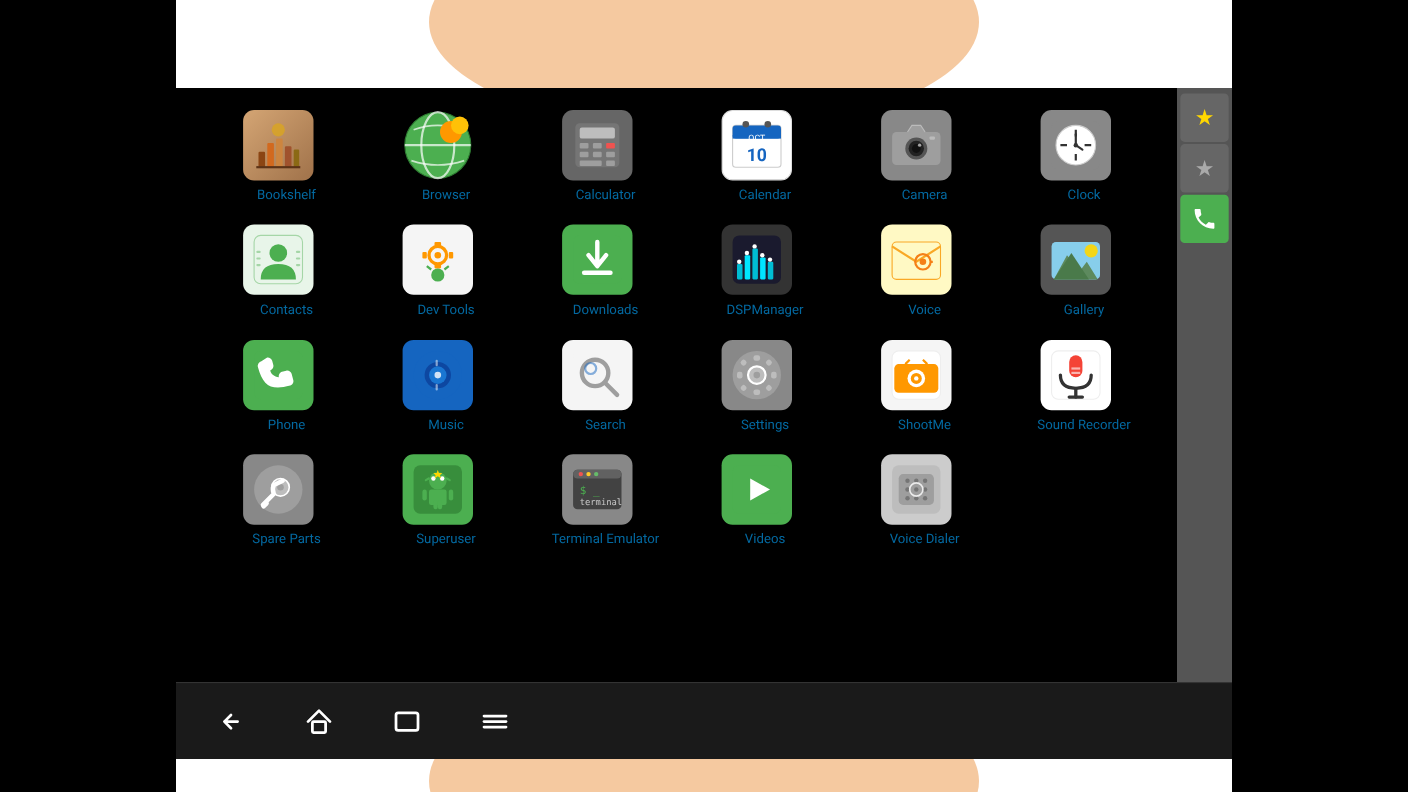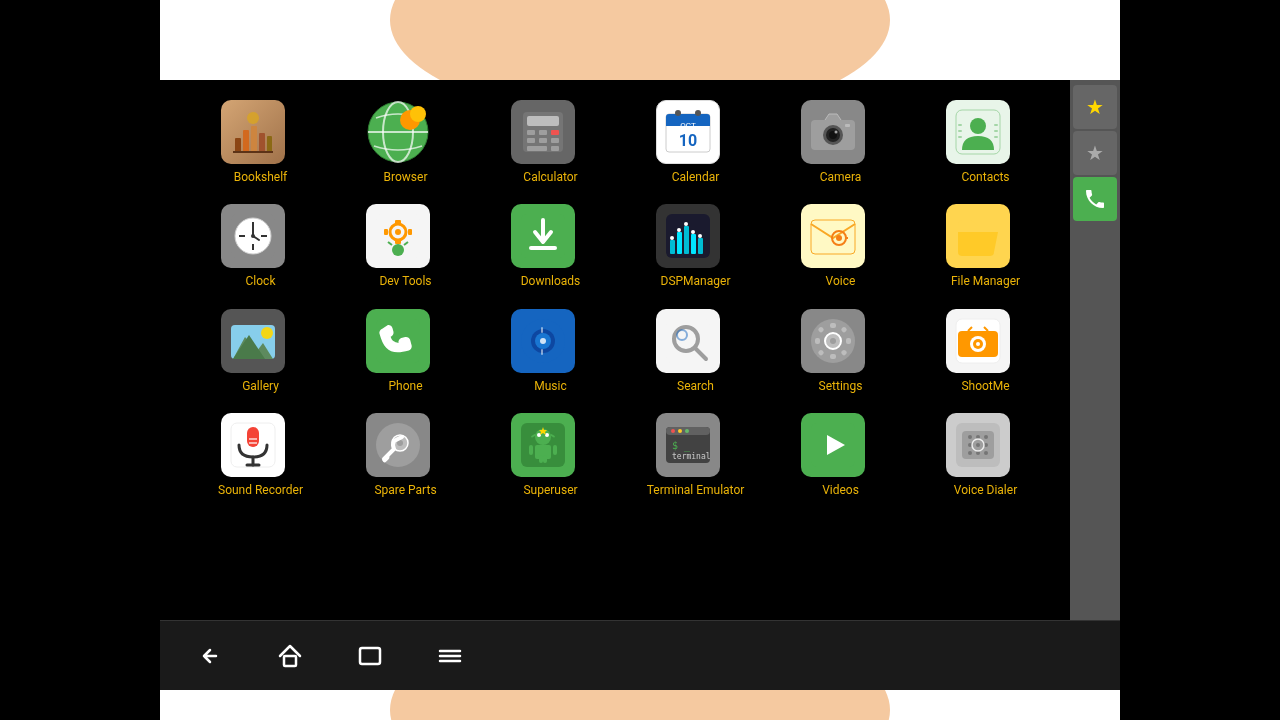--- a/index.html
+++ b/index.html
@@ -92,21 +92,21 @@
       display: flex;
       align-items: center;
       justify-content: center;
       font-size: 36px;
       margin-bottom: 6px;
       position: relative;
       overflow: hidden;
     }
 
     .app-label {
-      color: #eab308;
+      color: #0369a1;
       font-size: 12px;
       text-align: center;
       line-height: 1.2;
       white-space: nowrap;
       margin-left: 16px;
     }
 
     
     .right-sidebar {
       width: 50px;
@@ -319,58 +319,58 @@
             <circle cx="24" cy="27" r="7" fill="#222"></circle>
             <circle cx="24" cy="27" r="4" fill="#111"></circle>
             <circle cx="27" cy="24" r="1.5" fill="#fff" opacity="0.6"></circle>
             <rect x="36" y="16" width="5" height="3" rx="1" fill="#bbb"></rect>
           </svg>
         </div>
         <span class="app-label">Camera</span>
       </div>
 
       <div class="app-item">
-        <div class="app-icon icon-contacts">
-          <svg width="48" height="48" viewBox="0 0 48 48">
-            <rect x="2" y="2" width="44" height="44" rx="6" fill="#e8f5e9"></rect>
-            <rect x="2" y="2" width="44" height="44" rx="6" fill="none" stroke="#a5d6a7" stroke-width="1"></rect>
-
-            <circle cx="24" cy="18" r="8" fill="#4CAF50"></circle>
-            <path d="M8 42 Q8 28 24 28 Q40 28 40 42" fill="#4CAF50"></path>
-
-            <rect x="4" y="16" width="4" height="2" rx="1" fill="#a5d6a7"></rect>
-            <rect x="4" y="22" width="4" height="2" rx="1" fill="#a5d6a7"></rect>
-            <rect x="4" y="28" width="4" height="2" rx="1" fill="#a5d6a7"></rect>
-            <rect x="40" y="16" width="4" height="2" rx="1" fill="#a5d6a7"></rect>
-            <rect x="40" y="22" width="4" height="2" rx="1" fill="#a5d6a7"></rect>
-            <rect x="40" y="28" width="4" height="2" rx="1" fill="#a5d6a7"></rect>
-          </svg>
-        </div>
-        <span class="app-label">Contacts</span>
-      </div>
-
-      <div class="app-item">
         <div class="app-icon icon-clock">
           <svg width="48" height="48" viewBox="0 0 48 48">
             <rect x="2" y="2" width="44" height="44" rx="6" fill="#888"></rect>
             <circle cx="24" cy="24" r="18" fill="#fff" stroke="#ccc" stroke-width="1"></circle>
             <circle cx="24" cy="24" r="16" fill="#fff"></circle>
             <line x1="24" y1="10" x2="24" y2="16" stroke="#333" stroke-width="2"></line>
             <line x1="24" y1="32" x2="24" y2="38" stroke="#333" stroke-width="2"></line>
             <line x1="10" y1="24" x2="16" y2="24" stroke="#333" stroke-width="2"></line>
             <line x1="32" y1="24" x2="38" y2="24" stroke="#333" stroke-width="2"></line>
             <line x1="24" y1="24" x2="24" y2="14" stroke="#333" stroke-width="2" stroke-linecap="round"></line>
             <line x1="24" y1="24" x2="30" y2="28" stroke="#333" stroke-width="2" stroke-linecap="round"></line>
             <circle cx="24" cy="24" r="2" fill="#333"></circle>
           </svg>
         </div>
         <span class="app-label">Clock</span>
       </div>
 
       <div class="app-item">
+        <div class="app-icon icon-contacts">
+          <svg width="48" height="48" viewBox="0 0 48 48">
+            <rect x="2" y="2" width="44" height="44" rx="6" fill="#e8f5e9"></rect>
+            <rect x="2" y="2" width="44" height="44" rx="6" fill="none" stroke="#a5d6a7" stroke-width="1"></rect>
+
+            <circle cx="24" cy="18" r="8" fill="#4CAF50"></circle>
+            <path d="M8 42 Q8 28 24 28 Q40 28 40 42" fill="#4CAF50"></path>
+
+            <rect x="4" y="16" width="4" height="2" rx="1" fill="#a5d6a7"></rect>
+            <rect x="4" y="22" width="4" height="2" rx="1" fill="#a5d6a7"></rect>
+            <rect x="4" y="28" width="4" height="2" rx="1" fill="#a5d6a7"></rect>
+            <rect x="40" y="16" width="4" height="2" rx="1" fill="#a5d6a7"></rect>
+            <rect x="40" y="22" width="4" height="2" rx="1" fill="#a5d6a7"></rect>
+            <rect x="40" y="28" width="4" height="2" rx="1" fill="#a5d6a7"></rect>
+          </svg>
+        </div>
+        <span class="app-label">Contacts</span>
+      </div>
+
+      <div class="app-item">
         <div class="app-icon icon-devtools">
           <svg width="48" height="48" viewBox="0 0 48 48">
             <rect x="2" y="2" width="44" height="44" rx="6" fill="#f5f5f5"></rect>
 
             <circle cx="24" cy="20" r="8" fill="none" stroke="#FF9800" stroke-width="3"></circle>
             <circle cx="24" cy="20" r="3" fill="#FF9800"></circle>
 
             <rect x="21" y="8" width="6" height="4" rx="1" fill="#FF9800"></rect>
             <rect x="21" y="28" width="6" height="4" rx="1" fill="#FF9800"></rect>
             <rect x="10" y="17" width="4" height="6" rx="1" fill="#FF9800"></rect>
@@ -423,29 +423,20 @@
             <path d="M2 12 L24 26 L46 12" fill="none" stroke="#f9a825" stroke-width="2"></path>
 
             <circle cx="30" cy="26" r="7" fill="none" stroke="#f57f17" stroke-width="2"></circle>
             <circle cx="30" cy="26" r="3" fill="#f57f17"></circle>
             <line x1="37" y1="26" x2="39" y2="26" stroke="#f57f17" stroke-width="2"></line>
           </svg>
         </div>
         <span class="app-label">Voice</span>
       </div>
 
-      <div class="app-item">
-        <div class="app-icon icon-filemanager">
-          <svg width="48" height="48" viewBox="0 0 48 48">
-            <path d="M4 14 L4 40 Q4 44 8 44 L40 44 Q44 44 44 40 L44 18 Q44 14 40 14 L24 14 L20 10 Q18 8 16 8 L8 8 Q4 8 4 14 Z" fill="#FFD54F"></path>
-            <path d="M4 20 L44 20 L40 40 Q40 44 36 44 L8 44 Q4 44 4 40 Z" fill="#FFCA28"></path>
-          </svg>
-        </div>
-        <span class="app-label">File Manager</span>
-      </div>
 
       <div class="app-item">
         <div class="app-icon icon-gallery">
           <svg width="48" height="48" viewBox="0 0 48 48">
             <rect x="2" y="8" width="44" height="34" rx="4" fill="#666"></rect>
 
             <rect x="2" y="8" width="44" height="34" rx="4" fill="#87CEEB"></rect>
             <polygon points="4,42 16,20 28,34 34,26 44,42" fill="#5D8A5E"></polygon>
             <polygon points="4,42 20,18 36,42" fill="#4a7a4a"></polygon>
             <circle cx="38" cy="16" r="6" fill="#FFD700" opacity="0.9"></circle>

